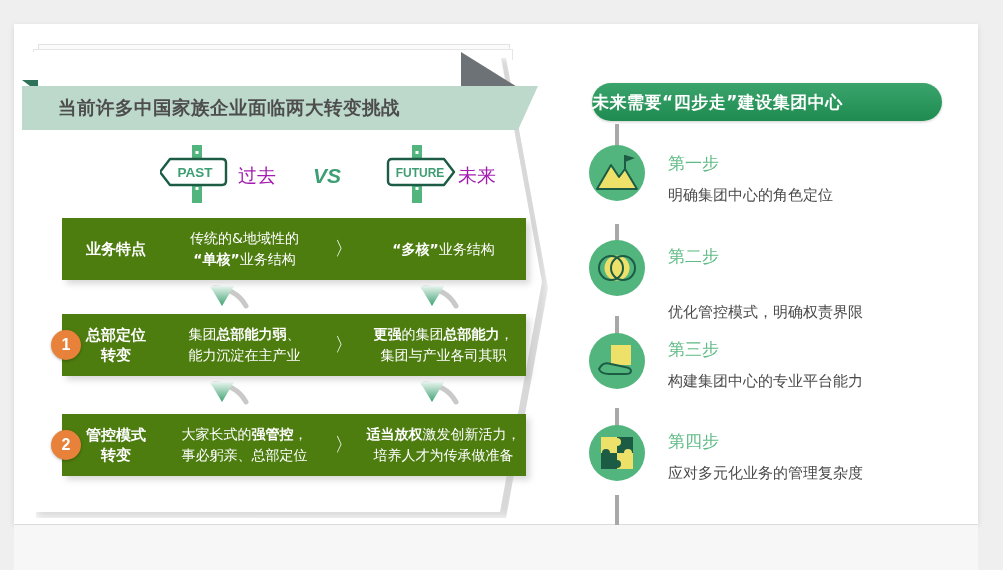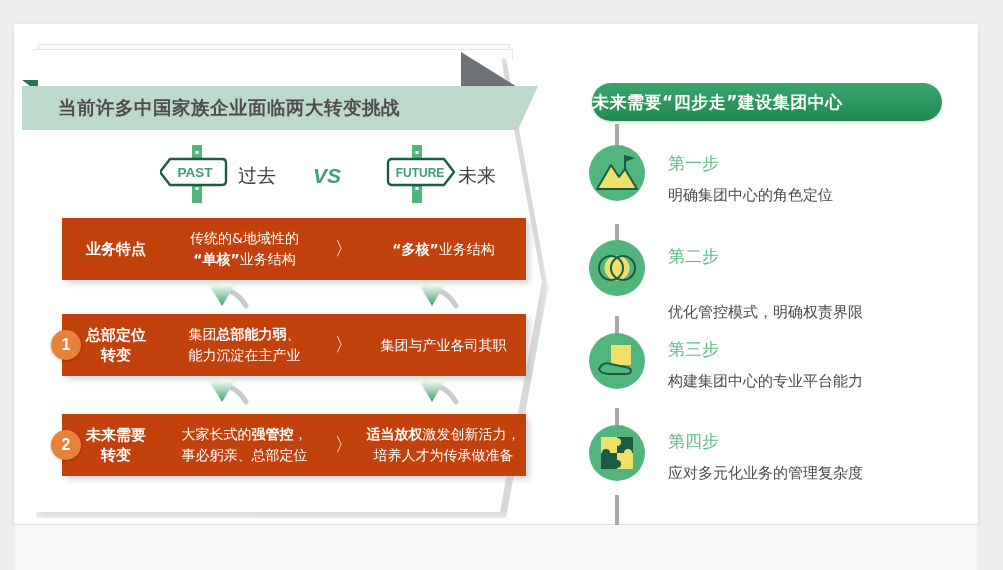--- a/index.html
+++ b/index.html
@@ -66,35 +66,35 @@
   }
   #left-banner-title{
     position:absolute;left:58px;top:95px;width:440px;
     font-size:18.5px;font-weight:bold;color:#4d4d4d;letter-spacing:.5px;
     font-family:"DejaVu Sans",sans-serif;
   }
 
   
   .sign-wrap{position:absolute;}
   .sign-label{
-    font-size:19px;color:#404040;font-family:"DejaVu Sans",sans-serif;
+    font-size:19px;color:#a21caf;font-family:"DejaVu Sans",sans-serif;
     position:absolute;white-space:nowrap;
   }
   #vs-label{
     position:absolute;left:313px;top:164px;
     font-size:21px;font-weight:bold;color:#3e9e73;font-style:italic;
     font-family:"Liberation Sans",sans-serif;
   }
 
   
   .row-shadow{
     position:absolute;background:#b5b5b5;filter:blur(3px);opacity:.5;
   }
   .green-row{
-    position:absolute;background:#c2410c;
+    position:absolute;background:#4d7c0f;
     display:flex;align-items:center;
   }
   .row-cat{
     width:92px;flex:0 0 92px;text-align:center;color:#ffffff;
     font-size:15px;font-weight:bold;line-height:1.35;
     font-family:"DejaVu Sans",sans-serif;
     margin-left:8px;
   }
   .row-side{
     flex:1;color:#ffffff;font-size:14px;line-height:1.5;
@@ -245,20 +245,23 @@
       <div>转变</div>
     </div>
     <div class="row-side">
       <div>
         <span>集团</span><span class="em">总部能力弱</span><span>、</span>
       </div>
       <div>能力沉淀在主产业</div>
     </div>
     <div class="row-chev">〉</div>
     <div class="row-side">
+      <div>
+        <span class="em">更强</span><span>的集团</span><span class="em">总部能力</span><span>，</span>
+      </div>
       <div>集团与产业各司其职</div>
     </div>
   </div>
   <div class="num-badge" style="left:51px;top:330px;">1</div>
 
   <div class="down-arrow" style="left:208px;top:380px;">
     <svg width="46" height="28" viewBox="0 0 46 28">
       <path d="M6 4 Q28 4 38 22" stroke="#c9c9c9" stroke-width="5" fill="none" stroke-linecap="round"></path>
       <path d="M2 2 H26 L14 22 Z" fill="url(#g3)"></path>
       <defs>
@@ -278,21 +281,21 @@
         <stop offset="0%" stop-color="#e8f4ee"></stop>
             <stop offset="100%" stop-color="#3fa273"></stop>
       </linearGradient>
         </defs>
     </svg>
   </div>
 
   <div class="row-shadow" style="left:66px;top:418px;width:464px;height:62px;"></div>
   <div class="green-row" style="left:62px;top:414px;width:464px;height:62px;">
     <div class="row-cat">
-      <div>未来需要</div>
+      <div>管控模式</div>
       <div>转变</div>
     </div>
     <div class="row-side">
       <div>
         <span>大家长式的</span><span class="em">强管控</span><span>，</span>
       </div>
       <div>事必躬亲、总部定位</div>
     </div>
     <div class="row-chev">〉</div>
     <div class="row-side">

